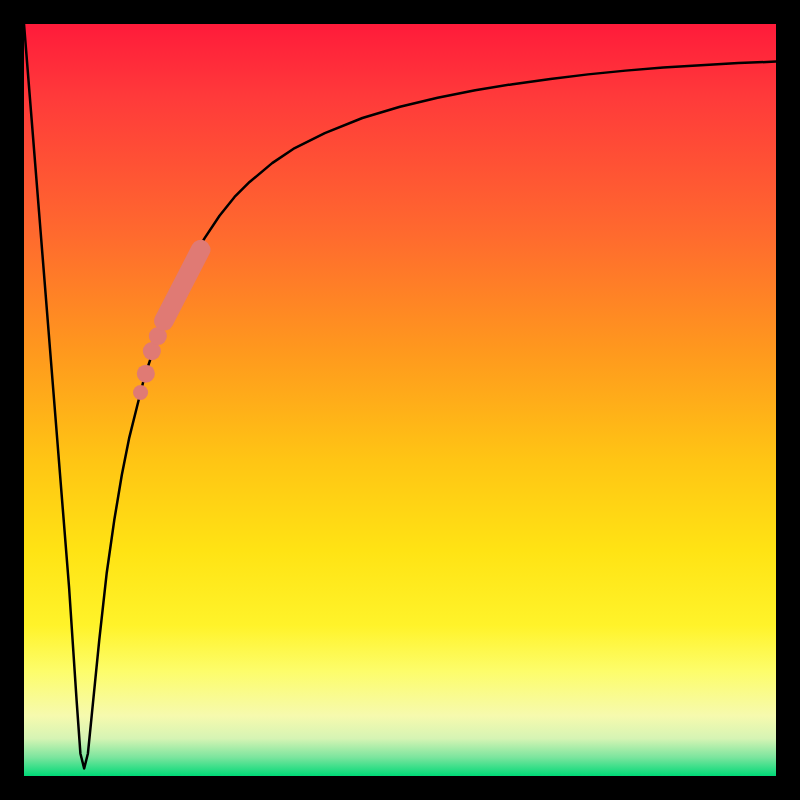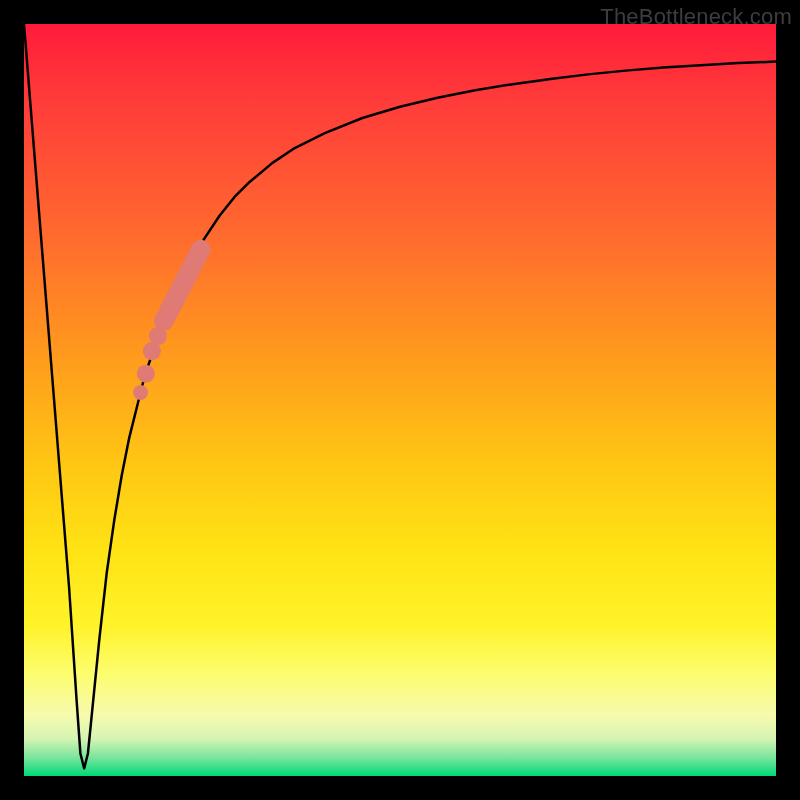--- a/index.html
+++ b/index.html
@@ -65,14 +65,13 @@
       <path id="curve-path" fill="none" stroke="#000000" stroke-width="2.5" stroke-linejoin="round" stroke-linecap="round" d="M0.00 0.00 L15.04 188.00 L30.08 376.00 L45.12 564.00 L52.64 676.80 L56.40 729.44 L60.16 744.48 L63.92 729.44 L67.68 691.84 L75.20 616.64 L82.72 548.96 L90.24 496.32 L97.76 451.20 L105.28 413.60 L112.80 383.52 L120.32 353.44 L135.36 308.32 L150.40 270.72 L165.44 240.64 L180.48 214.32 L195.52 191.76 L210.56 172.96 L225.60 157.92 L248.16 139.12 L270.72 124.08 L300.80 109.04 L338.40 94.00 L376.00 82.72 L413.60 73.70 L451.20 66.18 L488.80 60.16 L526.40 54.90 L564.00 50.38 L601.60 46.62 L639.20 43.62 L676.80 41.36 L714.40 39.10 L752.00 37.60 "></path>
       <g id="markers">
           <circle cx="116.56" cy="368.48" r="7.5200000000000005" fill="#e07a74"></circle>
           <circle cx="121.824" cy="349.67999999999995" r="9.024000000000001" fill="#e07a74"></circle>
           <circle cx="127.84" cy="327.12000000000006" r="9.024000000000001" fill="#e07a74"></circle>
           <circle cx="133.85600000000002" cy="312.08000000000004" r="9.024000000000001" fill="#e07a74"></circle>
           <line x1="139.872" y1="297.04" x2="176.72" y2="225.60000000000002" stroke="#e07a74" stroke-width="19.552000000000003" stroke-linecap="round"></line>
         </g>
     </svg>
   </div>
-  <div class="watermark">TheBottleneck.com</div>
 </div>
 
 </body></html>

